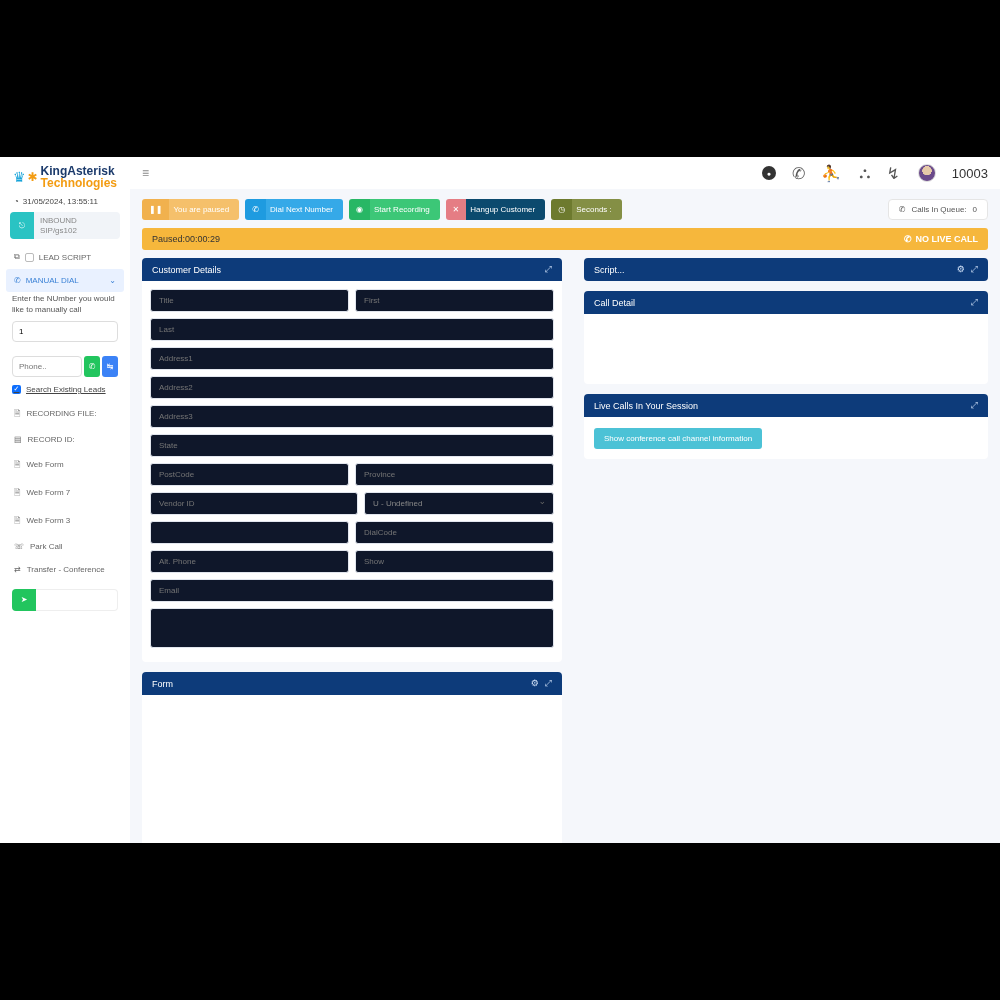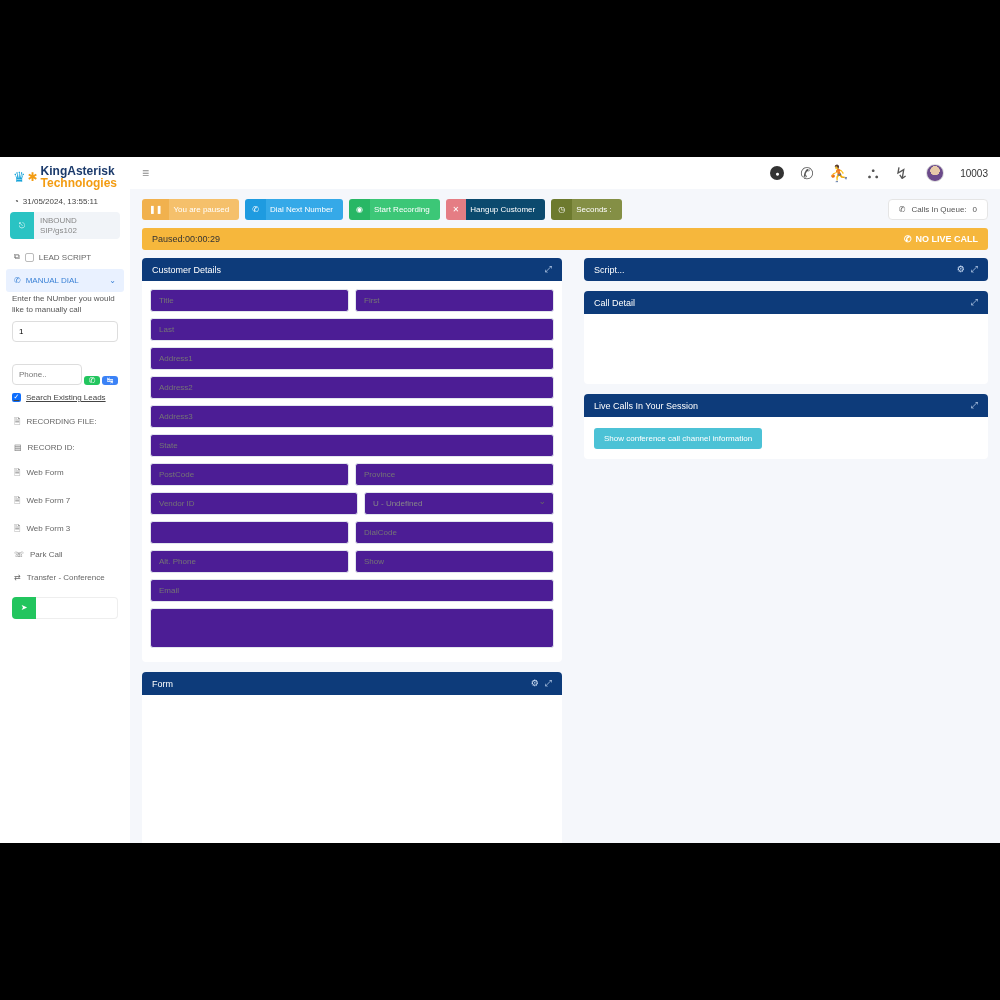--- a/index.html
+++ b/index.html
@@ -17,40 +17,40 @@
   .status-btn { margin: 0 10px 6px; display:flex; border-radius:4px; overflow:hidden;}
   .status-btn .ic { background:#2ac3c3; color:#fff; width:24px; display:flex; align-items:center; justify-content:center;}
   .status-btn .right { flex:1; background:#f1f4f8; color:#888; padding:4px 6px; line-height:1.2;}
   .sb-row { display:flex; align-items:center; gap:5px; padding: 7px 14px; color:#666; cursor:pointer;}
   .sb-row .chk { width:9px; height:9px; border:1px solid #bbb; border-radius:2px; display:inline-block;}
   .sb-row.active { background:#e9f1ff; color:#3b82d6; margin:0 6px; border-radius:3px; padding:7px 8px;}
   .sb-row.active .chev { margin-left:auto; color:#3b82d6;}
   .sb-help { padding: 2px 12px 4px; color:#555; line-height:1.3;}
   .sb-num  { margin: 2px 12px 6px; }
   .sb-num input { width:100%; border:1px solid #ddd; border-radius:4px; padding:5px 6px; font-size:8px;}
-  .sb-phone-row { display:flex; gap:2px; margin: 16px 12px 8px; align-items: flex-end;}
+  .sb-phone-row { display:flex; gap:2px; margin: 8px 12px 8px;}
   .sb-phone-row input { flex:1; border:1px solid #ddd; border-radius:4px; padding:5px 6px; font-size:8px; min-width:0;}
   .sb-phone-row .btn { width:16px; display:flex; align-items:center; justify-content:center; border-radius:3px; color:#fff; font-size:8px;}
   .sb-phone-row .b1 { background:#22c55e;}
   .sb-phone-row .b2 { background:#3b82f6;}
   .sb-check { display:flex; align-items:center; gap:5px; padding: 0 12px 6px; color:#444;text-decoration:underline;}
   .sb-check .box { width:9px; height:9px; background:#0d6efd; border-radius:2px; color:#fff; font-size:7px; display:flex; align-items:center; justify-content:center;}
   .sb-item { display:flex; align-items:center; gap:6px; padding:7px 14px; color:#666; cursor:pointer;}
   .sb-send { margin: 8px 12px; display:flex;}
   .sb-send .s1 { width:24px; height:22px; background:#22c55e; border-radius:4px 0 0 4px; color:#fff; display:flex; align-items:center; justify-content:center;}
   .sb-send .s2 { flex:1; height:22px; border:1px solid #eee; border-left:none; border-radius:0 4px 4px 0;}
   
   .main { flex:1; display:flex; flex-direction:column; }
   .topbar { height:32px; background:#fff; display:flex; align-items:center; padding:0 12px; }
   .burger { color:#888; font-size:12px;}
   .top-right { margin-left:auto; display:flex; align-items:center; gap:18px; color:#555;}
   .top-right .circ { width:14px; height:14px; border-radius:50%; background:#333; color:#fff; font-size:7px; display:flex; align-items:center; justify-content:center;}
   .top-right .grp2 { display:flex; align-items:center; gap:16px;}
   .avatar { width:18px; height:18px; border-radius:50%; background: radial-gradient(circle at 50% 35%, #e6c9a8 35%, #6b4a8a 36%); border:1px solid #ddd;}
-  .uid { font-size:10px; color:#333;}
+  .uid { font-size:13px; color:#333;}
   .content { padding:10px 12px; display:flex; flex-direction:column; gap:8px; flex:1; overflow:auto;}
   .btnrow { display:flex; gap:6px; align-items:center;}
   .pill { display:flex; align-items:center; border-radius:3px; overflow:hidden; font-size:8px; color:#fff;}
   .pill .ic { padding:6px 7px; display:flex; align-items:center; justify-content:center;}
   .pill .lb { padding:6px 10px 6px 4px;}
   .p-orange .ic{background:#f1b14e;} .p-orange .lb{background:#f5c06b;}
   .p-blue   .ic{background:#1e9be0;} .p-blue   .lb{background:#35a9e8;}
   .p-green  .ic{background:#28b765;} .p-green  .lb{background:#3cc777;}
   .p-pink   .ic{background:#e57d84;} .p-pink   .lb{background:#0c4a6e;}
   .p-olive  .ic{background:#6d7a2e;} .p-olive  .lb{background:#848f45;}
@@ -60,21 +60,21 @@
   .cols { display:flex; gap:22px;}
   .col { display:flex; flex-direction:column; gap:10px;}
   .col.left { flex: 0 0 420px;}
   .col.right{ flex:1;}
   .panel { background:#fff; border-radius:4px; overflow:hidden; display:flex; flex-direction:column;}
   .phead { background:#0d3b7a; color:#fff; font-size:9px; padding:6px 10px; display:flex; align-items:center;}
   .phead .tools { margin-left:auto; display:flex; gap:6px; color:#cfe0f7; font-size:9px;}
   .pbody { padding:8px;}
   .frow { display:flex; gap:6px; margin-bottom:6px;}
   .frow input, .frow select, .pbody input, .pbody textarea {
-    border:1px solid #e2e6ee; border-radius:3px; padding:6px 8px; font-size:8px; color:#888; background:#4c1d95; width:100%;
+    border:1px solid #e2e6ee; border-radius:3px; padding:6px 8px; font-size:8px; color:#888; background:#0f172a; width:100%;
   }
   .frow > * { flex:1;}
   textarea { resize:none; height:40px;}
   .script-body { background:#fdf5ee; height:170px; padding:8px; font-size:8px; color:#555; border-radius:0 0 4px 4px;}
   .calldetail-body { height:70px;}
   .live-body { padding:10px;}
   .live-btn { background:#4cc2d6; color:#fff; border:none; border-radius:3px; padding:6px 10px; font-size:8px;}
   .form-body { height:190px;}
   select { appearance:none; -webkit-appearance:none; background-image:none;}
   .sel-wrap { position:relative;}

